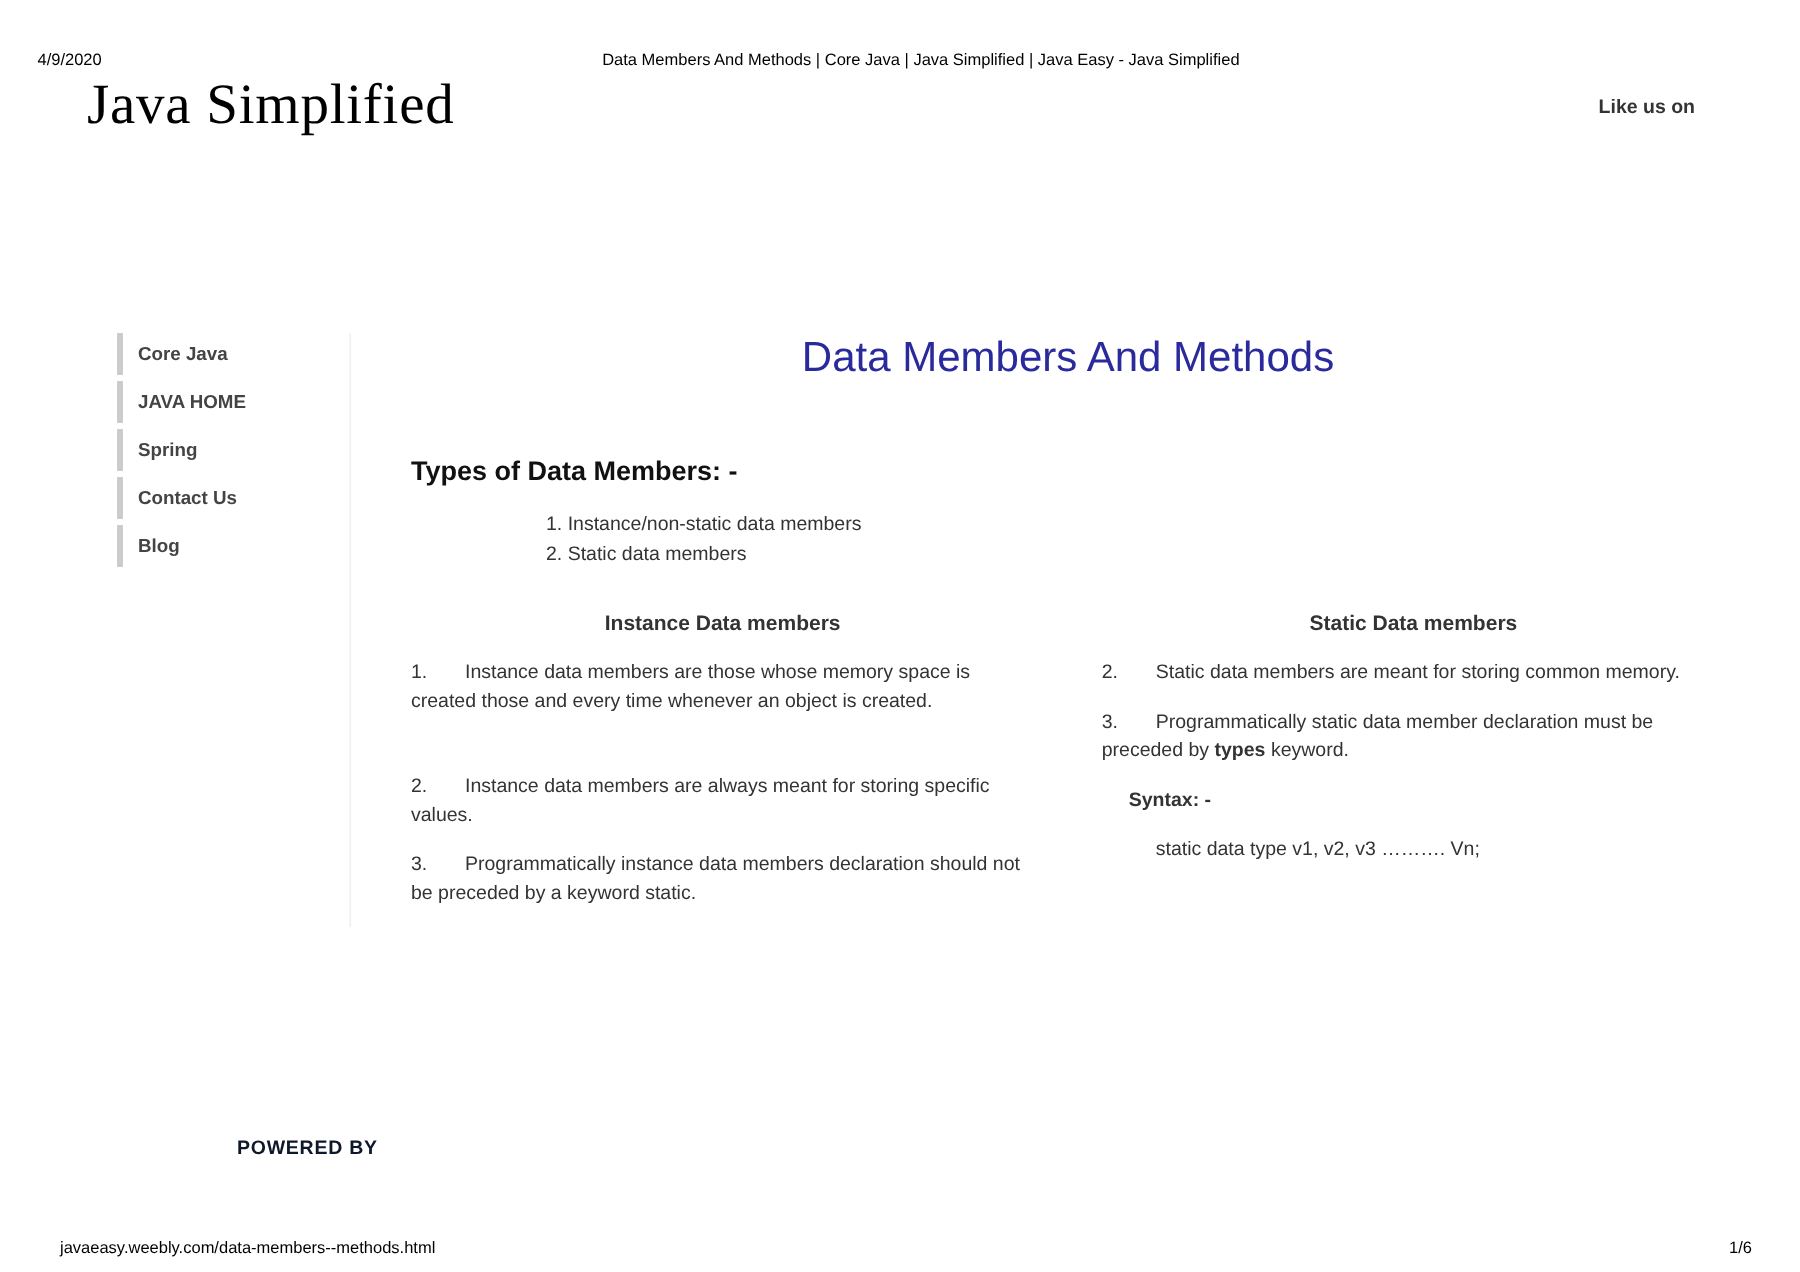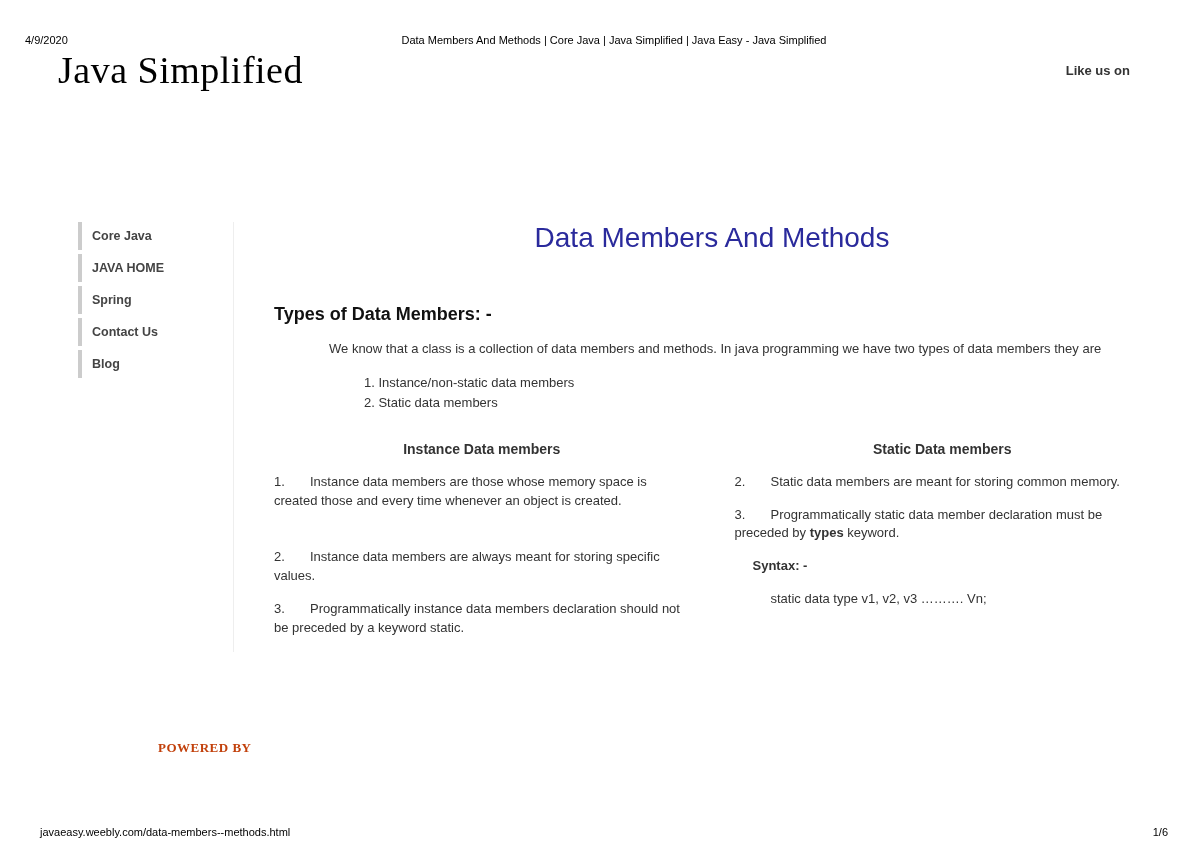--- a/index.html
+++ b/index.html
@@ -125,27 +125,26 @@
   .col p {
     font-size: 13px;
     line-height: 1.45;
     margin-bottom: 14px;
   }
   .num { display: inline-block; width: 36px; }
   .syntax-label { font-weight: bold; margin-left: 18px; }
   .syntax-line { margin-left: 36px; font-size: 13px; }
   .powered {
     position: absolute;
-    bottom: 52px;
+    bottom: 36px;
     left: 100px;
     font-weight: bold;
     font-size: 13px;
-    color: #c2410c;
+    color: #0f172a;
     letter-spacing: 0.5px;
-    font-family: Liberation Serif, serif;
   }
 </style>
 </head>
 <body>
 
 <div class="print-header">
   <span class="print-date">4/9/2020</span>
   <div class="print-title">Data Members And Methods | Core Java | Java Simplified | Java Easy - Java Simplified</div>
 </div>
 
@@ -162,21 +161,20 @@
       <div class="nav-item">Spring</div>
       <div class="nav-item">Contact Us</div>
       <div class="nav-item">Blog</div>
     </nav>
 
     <main class="content">
       <h1 class="page-title">Data Members And Methods</h1>
 
       <h2 class="section-h2">Types of Data Members: -</h2>
 
-      <p class="intro"><span class="intro-indent"></span><span>We know that a class is a collection of data members and methods. In java programming we have two types of data members they are</span></p>
 
       <div class="list-block">
         <div>1. Instance/non-static data members</div>
         <div>2. Static data members</div>
       </div>
 
       <div class="columns">
         <div class="col">
           <div class="col-h">Instance Data members</div>
           <p><span class="num">1.</span><span>Instance data members are those whose memory space is created those and every time whenever an object is created.</span></p>

